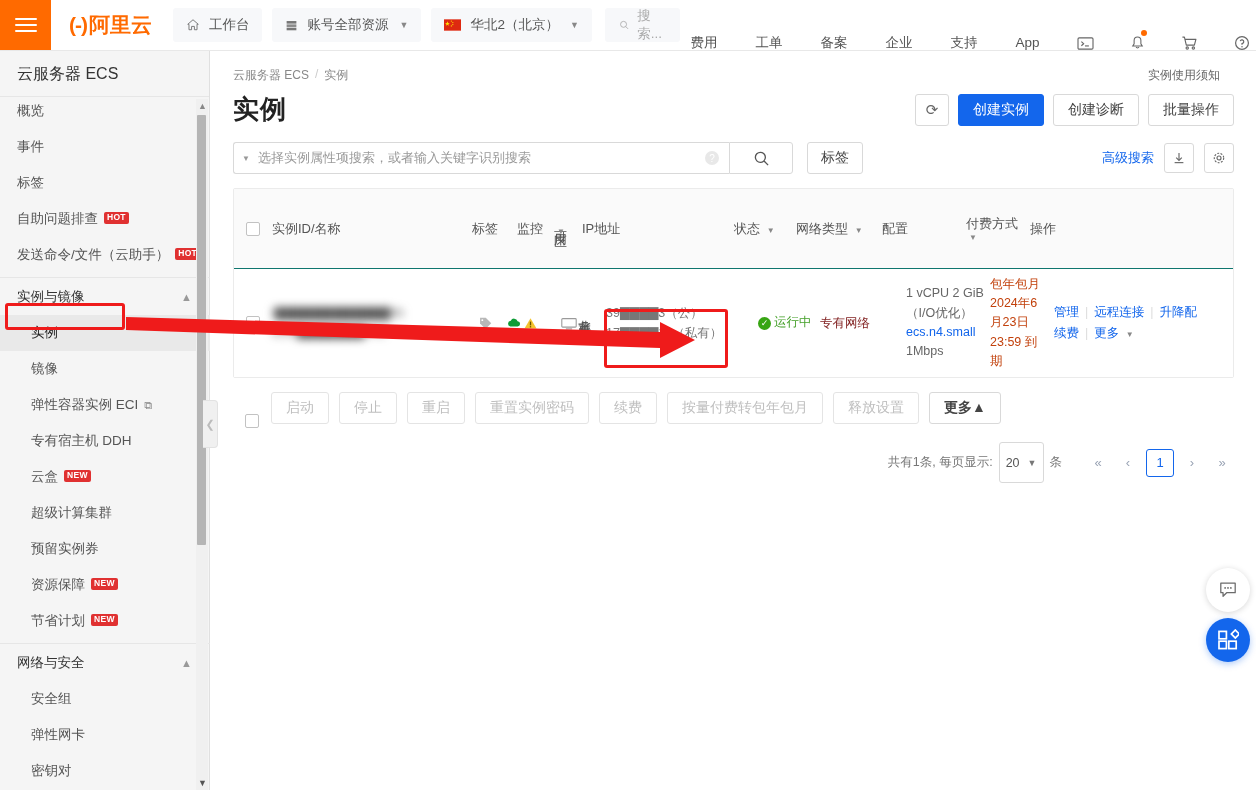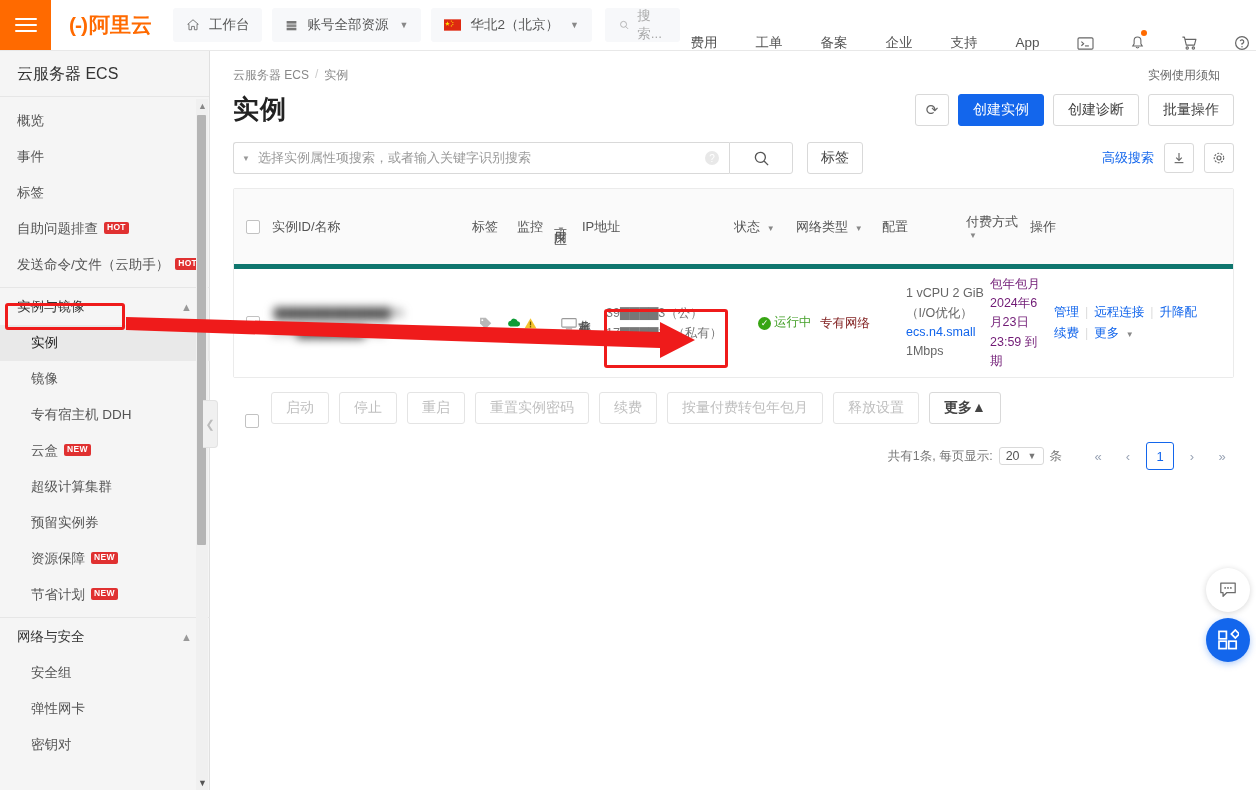--- a/index.html
+++ b/index.html
@@ -50,21 +50,21 @@
 
   
   .sidebar {
     position: absolute; top: 51px; left: 0; width: 210px; height: 739px;
     background: #f5f5f5; border-right: 1px solid #e0e0e0;
   }
   .sb-title {
     height: 46px; line-height: 46px; padding-left: 17px; font-size: 16px;
     color: #333; border-bottom: 1px solid #e6e6e6; background: #f5f5f5;
   }
-  .sb-scroll { position: absolute; top: 52px; left: 0; width: 210px; bottom: 0; overflow: hidden; }
+  .sb-scroll { position: absolute; top: 42px; left: 0; width: 210px; bottom: 0; overflow: hidden; }
   .sb-item {
     height: 36px; display: flex; align-items: center; padding-left: 17px;
     font-size: 13.5px; color: #555; cursor: pointer; gap: 6px;
   }
   .sb-item.sub { padding-left: 31px; }
   .sb-item.active { background: #e9e9e9; color: #222; }
   .sb-group {
     height: 38px; display: flex; align-items: center; justify-content: space-between;
     padding: 0 18px 0 17px; font-size: 13.5px; color: #333; cursor: pointer;
     border-top: 1px solid #e6e6e6; margin-top: 4px;
@@ -128,21 +128,21 @@
   .filter-right { margin-left: auto; display: flex; align-items: center; gap: 10px; }
   .adv-link { color: #1366ec; font-size: 13px; cursor: pointer; }
   .sq-btn {
     width: 30px; height: 30px; border: 1px solid #d9d9d9; border-radius: 3px; background: #fff;
     display: flex; align-items: center; justify-content: center; cursor: pointer; color: #666; font-size: 14px;
   }
 
   
   .tbl { margin: 14px 22px 0 22px; border: 1px solid #ebebeb; border-radius: 2px; }
   .thead {
-    display: flex; background: #fafafa; border-bottom: 5px solid #0f766e;
+    display: flex; background: #fafafa; border-bottom: 1px solid #0f766e;
     font-size: 13px; color: #555; min-height: 80px; align-items: center;
   }
   .trow { display: flex; align-items: center; min-height: 108px; background: #fff; font-size: 12.5px; }
   .cb {
     width: 14px; height: 14px; border: 1px solid #c2c2c2; border-radius: 2px;
     background: #fff; cursor: pointer; flex: 0 0 14px;
   }
   .c-chk { width: 38px; display: flex; justify-content: center; flex: 0 0 38px; }
   .c-id   { flex: 0 0 192px; }
   .c-tag  { flex: 0 0 42px; display:flex; justify-content:center;}
@@ -158,34 +158,34 @@
   .vert { writing-mode: vertical-rl; text-orientation: upright; letter-spacing: 2px; line-height: 1; }
   .row-id .line { color: #555; line-height: 1.55; }
   .blur { filter: blur(4px); color: #b9b9b9; }
   .status-run { display: flex; align-items: center; gap: 3px; color: #45a02a; line-height: 1.4; flex-wrap: wrap;}
   .dot-ok {
     width: 13px; height: 13px; border-radius: 50%; background: #37a513; color: #fff;
     font-size: 9px; display: flex; align-items: center; justify-content: center; flex: 0 0 13px;
   }
   .cfg { color: #666; line-height: 1.55; }
   .cfg .lnk { color: #1366ec; cursor: pointer; }
-  .pay { color: #701a75; line-height: 1.55; }
+  .pay { color: #c2410c; line-height: 1.55; }
   .acts { color: #1366ec; line-height: 1.7; }
   .acts span.a { cursor: pointer; }
   .acts .bar { color: #ddd; margin: 0 6px; }
   .ip-line { color: #777; line-height: 1.6; white-space: nowrap; }
 
   
   .tbl-foot { display: flex; align-items: flex-start; padding: 14px 22px 0 22px; }
   .foot-chk { width: 38px; display: flex; justify-content: center; padding-top: 22px; flex: 0 0 38px;}
   .foot-btns { display: flex; gap: 10px; flex-wrap: wrap; }
   .btn.dim { color: #bfbfbf; border-color: #e4e4e4; }
   .pager { display: flex; align-items: center; gap: 6px; font-size: 12.5px; color: #777; margin-top: 14px; justify-content: flex-end; padding-right: 22px;}
   .pg-sel {
-    height: 18px; border: 1px solid #d9d9d9; border-radius: 3px; background: #fff;
+    height: 41px; border: 1px solid #d9d9d9; border-radius: 3px; background: #fff;
     display: flex; align-items: center; gap: 8px; padding: 0 6px; color: #555; cursor: pointer; font-size: 12.5px;
   }
   .pg-arrow { width: 24px; height: 26px; display: flex; align-items: center; justify-content: center; color: #9aa4b5; cursor: pointer; font-size: 13px;}
   .pg-cur {
     width: 28px; height: 28px; border: 1px solid #1366ec; border-radius: 3px; color: #1366ec;
     display: flex; align-items: center; justify-content: center; cursor: pointer; font-size: 13px;
   }
 
   
   .fab-chat {
@@ -327,20 +327,24 @@
     <div class="sb-group">
       <span>实例与镜像</span>
       <span class="chev">▲</span>
     </div>
 
     <div class="sb-item sub active">
       <span>实例</span>
     </div>
     <div class="sb-item sub">
       <span>镜像</span>
+    </div>
+    <div class="sb-item sub">
+      <span>弹性容器实例 ECI</span>
+      <span class="ext-ico">⧉</span>
     </div>
     <div class="sb-item sub">
       <span>专有宿主机 DDH</span>
     </div>
     <div class="sb-item sub">
       <span>云盒</span>
       <span class="tag-new">NEW</span>
     </div>
     <div class="sb-item sub">
       <span>超级计算集群</span>

